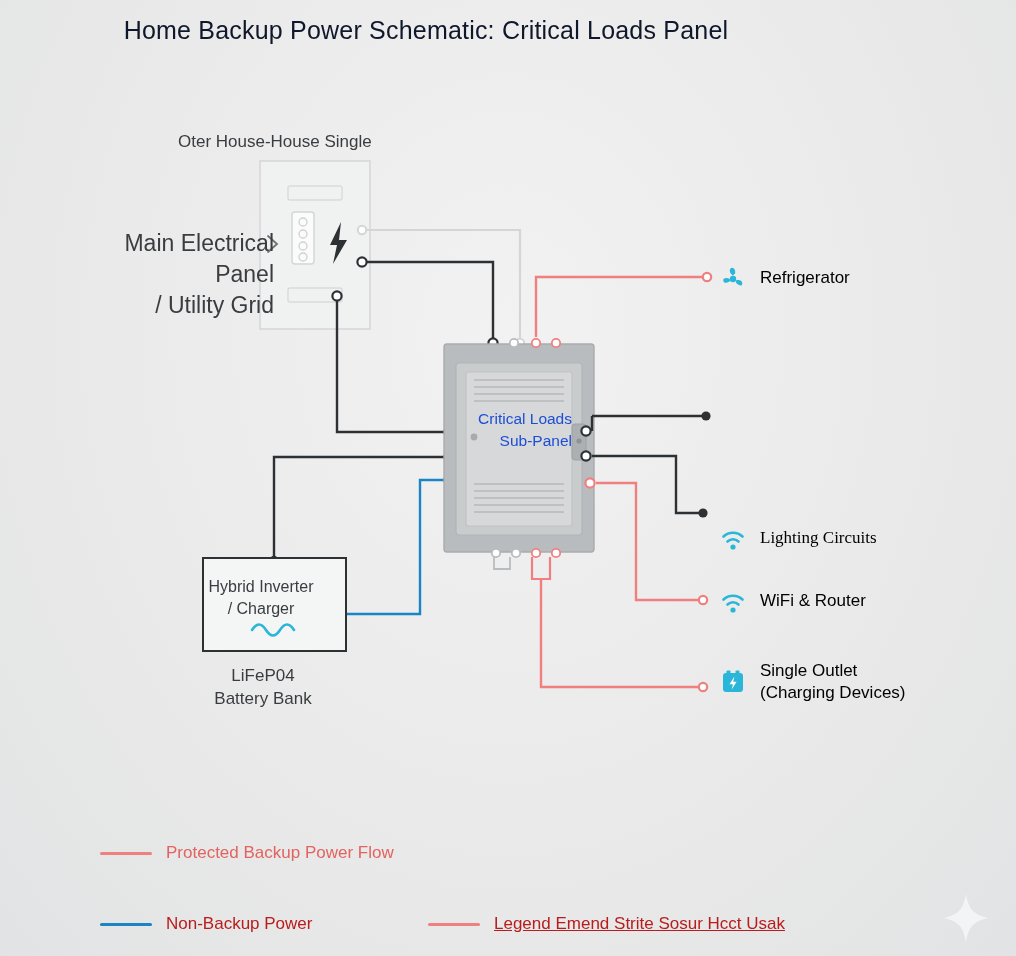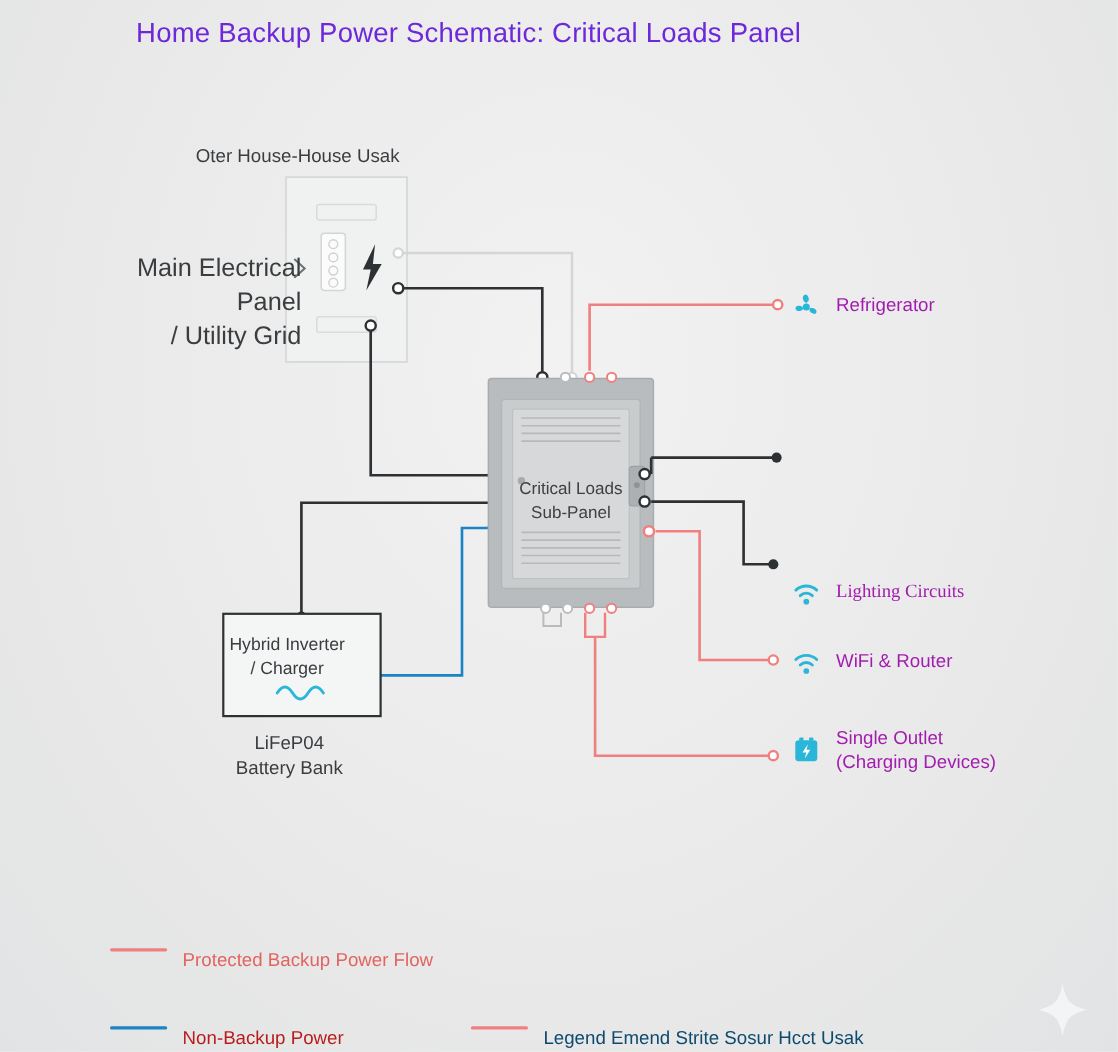--- a/index.html
+++ b/index.html
@@ -27,21 +27,21 @@
     height: 956px;
     overflow: visible;
   }
   .title {
     position: absolute;
     left: 0;
     top: 16px;
     width: 852px;
     text-align: center;
     font-size: 25px;
-    color: #6d28d9;
+    color: #0f172a;
     letter-spacing: .2px;
   }
   .lbl {
     position: absolute;
     color: #3a3d40;
     font-size: 16.5px;
     line-height: 1.35;
     white-space: pre-line;
   }
   .lbl-main {
@@ -71,35 +71,34 @@
     text-align: center;
     font-size: 16px;
     color: #3a3d40;
     line-height: 1.35;
   }
   .panel-text {
     position: absolute;
     left: 466px;
     top: 408px;
     width: 106px;
-    text-align: center;
+    text-align: right;
     font-size: 15.5px;
-    color: #404040;
+    color: #1d4ed8;
     line-height: 1.4;
-    margin-top: 26px;
   }
   .load {
     position: absolute;
     display: flex;
     align-items: center;
     gap: 12px;
   }
   .load .ltext {
     font-size: 17px;
-    color: #a21caf;
+    color: #000000;
     line-height: 1.32;
     white-space: pre-line;
   }
   .icon {
     width: 30px;
     height: 32px;
     flex: 0 0 30px;
     display: block;
   }
   .legend-row {
@@ -109,21 +108,20 @@
     gap: 14px;
   }
   .swatch {
     width: 52px;
     height: 3px;
     border-radius: 2px;
     display: block;
   }
   .legend-text {
     font-size: 17px;
-    margin-top: 20px;
   }
   .sparkle {
     position: absolute;
     right: 24px;
     bottom: 10px;
     width: 52px;
     height: 56px;
     opacity: .95;
   }
 </style>
@@ -226,21 +224,21 @@
 
     <path d="M596 483 H636 V600 H700" fill="none" stroke="#f08080" stroke-width="2.4"></path>
     <circle cx="703" cy="600" r="4.2" fill="#ffffff" stroke="#f08080" stroke-width="2.2"></circle>
 
     <path d="M541 579 V687 H700" fill="none" stroke="#f08080" stroke-width="2.4"></path>
     <circle cx="703" cy="687" r="4.2" fill="#ffffff" stroke="#f08080" stroke-width="2.2"></circle>
   </svg>
 
   <div class="lbl lbl-main">Main Electrical Panel
 / Utility Grid</div>
-  <div class="lbl lbl-other">Oter House-House Usak</div>
+  <div class="lbl lbl-other">Oter House-House Single</div>
   <div class="panel-text">Critical
 Loads
 Sub-Panel</div>
   <div class="inv-text">Hybrid Inverter
 / Charger</div>
   <div class="lbl lbl-battery">LiFeP04
 Battery Bank</div>
 
   <div class="load" style="left:718px; top:262px;">
     <svg class="icon" viewBox="0 0 30 32">
@@ -293,20 +291,20 @@
     <span class="legend-text" style="color:#e2635f;">Protected Backup Power Flow</span>
   </div>
 
   <div class="legend-row" style="left:100px; top:914px;">
     <span class="swatch" style="background:#1b84c4;"></span>
     <span class="legend-text" style="color:#b91c1c;">Non-Backup Power</span>
   </div>
 
   <div class="legend-row" style="left:428px; top:914px;">
     <span class="swatch" style="background:#f08080;"></span>
-    <span class="legend-text" style="color:#0c4a6e;">Legend Emend Strite Sosur Hсct Usak</span>
+    <span class="legend-text" style="color:#b91c1c;text-decoration:underline;">Legend Emend Strite Sosur Hсct Usak</span>
   </div>
 
   <svg class="sparkle" viewBox="0 0 52 56">
     <path d="M26 4 C29 20 33 24 48 28 C33 32 29 36 26 52 C23 36 19 32 4 28 C19 24 23 20 26 4 Z" fill="#f4f5f6"></path>
   </svg>
 
 </div>
 
 </body></html>

